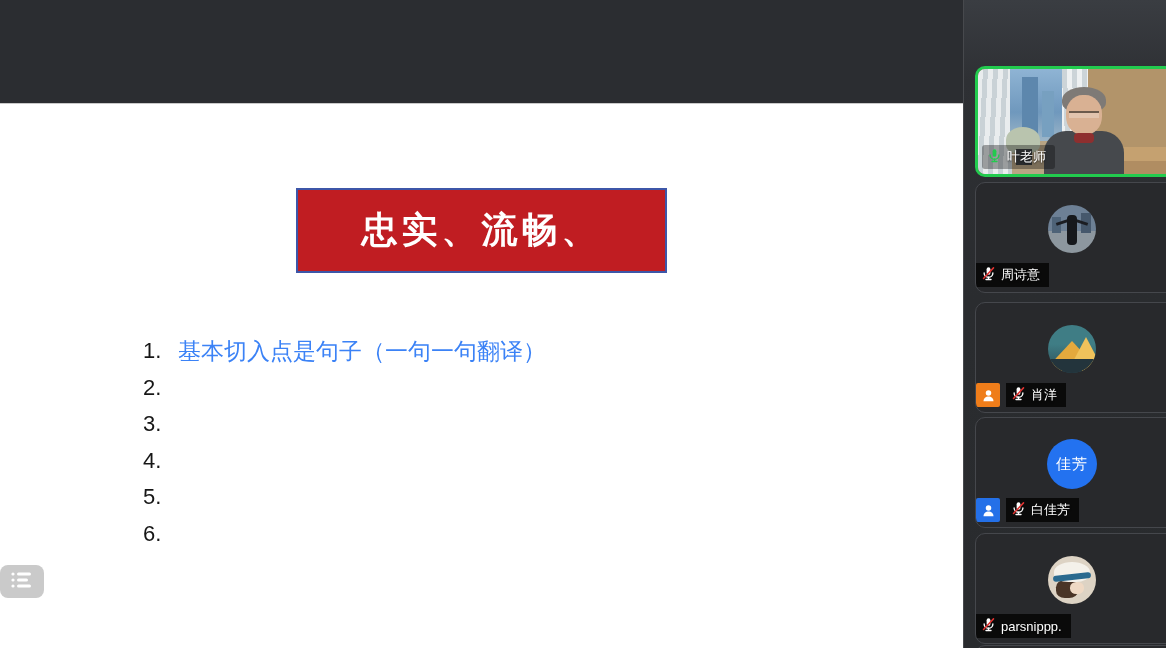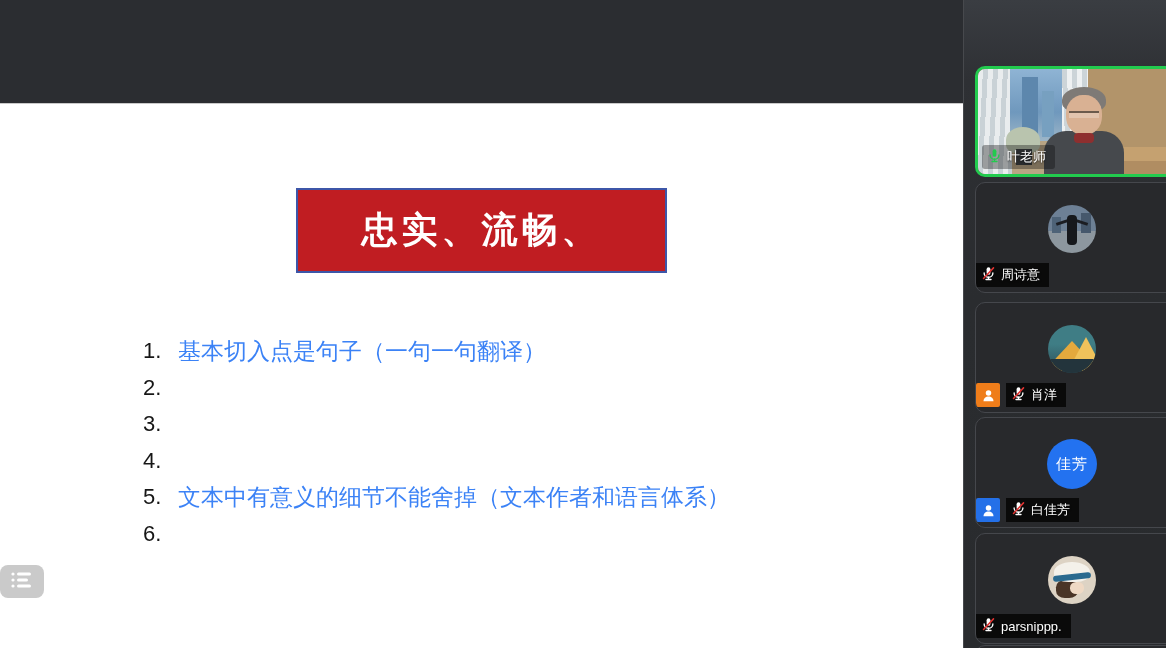--- a/index.html
+++ b/index.html
@@ -139,21 +139,20 @@
           <span class="point-num">2.</span>
         </li>
         <li class="point-row">
           <span class="point-num">3.</span>
         </li>
         <li class="point-row">
           <span class="point-num">4.</span>
         </li>
         <li class="point-row">
           <span class="point-num">5.</span>
-          <span class="point-text">文本中有意义的细节不能舍掉（文本作者和语言体系）</span>
         </li>
         <li class="point-row">
           <span class="point-num">6.</span>
         </li>
       </ol>
 
       <button class="outline-btn">
         <span>
           <svg width="22" height="18" viewBox="0 0 22 18">
             <circle cx="2" cy="3" r="1.6" fill="#fff"></circle>

